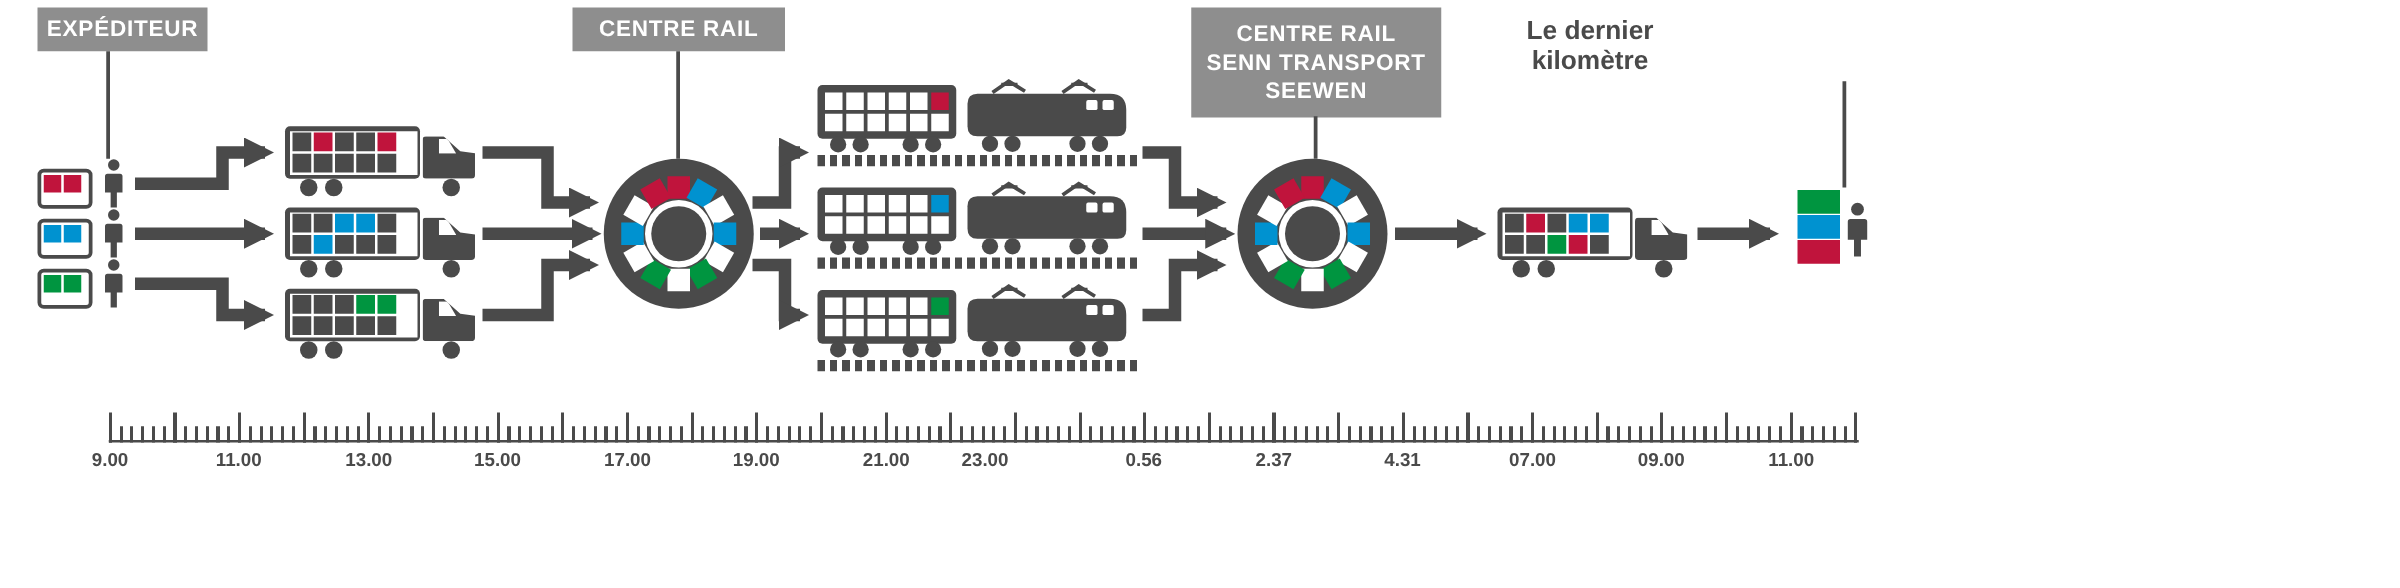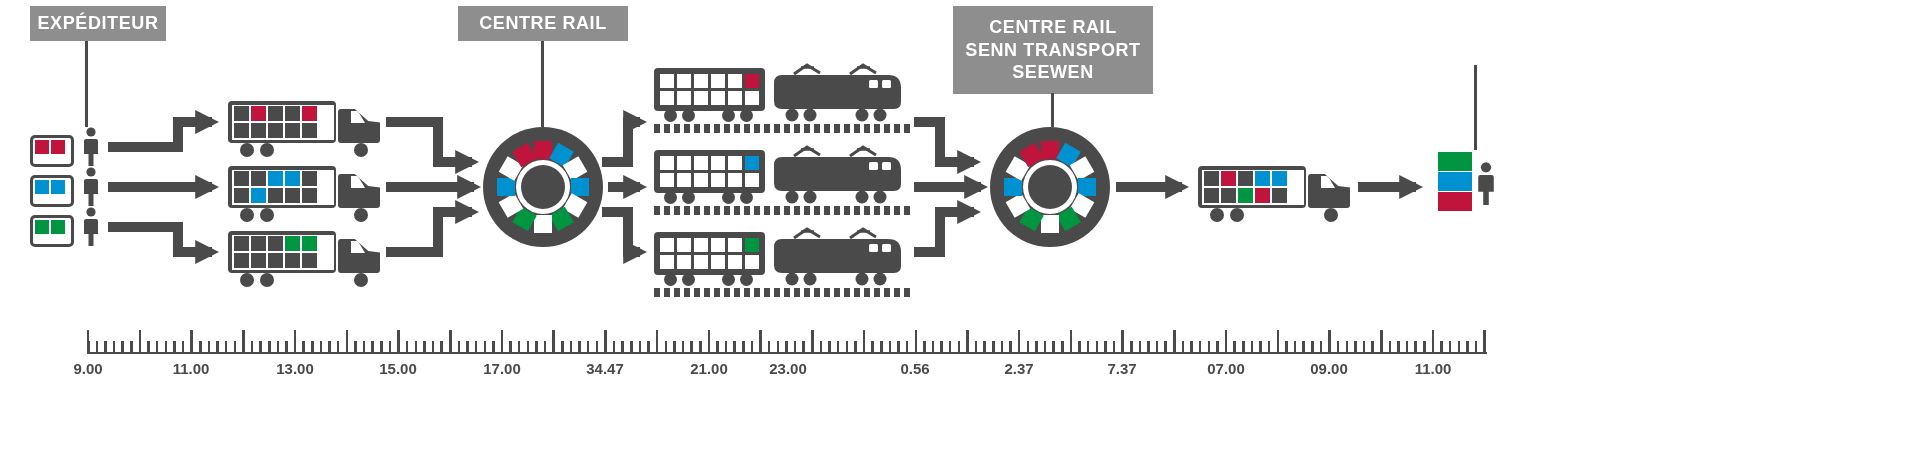--- a/index.html
+++ b/index.html
@@ -81,20 +81,21 @@
 </head>
 <body>
 
 <div id="canvas">
 
   <div class="label-box" style="left:30px;top:6px;width:136px;height:35px">EXPÉDITEUR</div>
   <div class="label-box" style="left:458px;top:6px;width:170px;height:35px">CENTRE RAIL</div>
   <div class="label-box" style="left:953px;top:6px;width:200px;height:88px">CENTRE RAIL
 SENN TRANSPORT
 SEEWEN</div>
+  <div class="stage-label" style="left:1182px;top:13px;width:180px">Le dernier kilomètre</div>
 
   <div class="vline" style="left:85px;top:41px;height:86px"></div>
   <div class="vline" style="left:541px;top:41px;height:86px"></div>
   <div class="vline" style="left:1051px;top:93px;height:34px"></div>
   <div class="vline" style="left:1474px;top:65px;height:85px"></div>
 
   <div class="package" style="left:30px;top:135px">
       <div class="sq" style="background: rgb(192, 20, 60);"></div>
       <div class="sq" style="background: rgb(192, 20, 60);"></div>
     </div>
@@ -400,23 +401,23 @@
   <div class="ruler">
     <div class="tall-ticks"></div>
     <div class="small-ticks"></div>
     <div class="baseline"></div>
   </div>
   <div class="tl-label" style="left:60px">9.00</div>
   <div class="tl-label" style="left:163px">11.00</div>
   <div class="tl-label" style="left:267px">13.00</div>
   <div class="tl-label" style="left:370px">15.00</div>
   <div class="tl-label" style="left:474px">17.00</div>
-  <div class="tl-label" style="left:577px">34.47</div>
+  <div class="tl-label" style="left:577px">19.00</div>
   <div class="tl-label" style="left:681px">21.00</div>
   <div class="tl-label" style="left:760px">23.00</div>
   <div class="tl-label" style="left:887px">0.56</div>
   <div class="tl-label" style="left:991px">2.37</div>
-  <div class="tl-label" style="left:1094px">7.37</div>
+  <div class="tl-label" style="left:1094px">4.31</div>
   <div class="tl-label" style="left:1198px">07.00</div>
   <div class="tl-label" style="left:1301px">09.00</div>
   <div class="tl-label" style="left:1405px">11.00</div>
 
 </div>
 
 </body></html>

